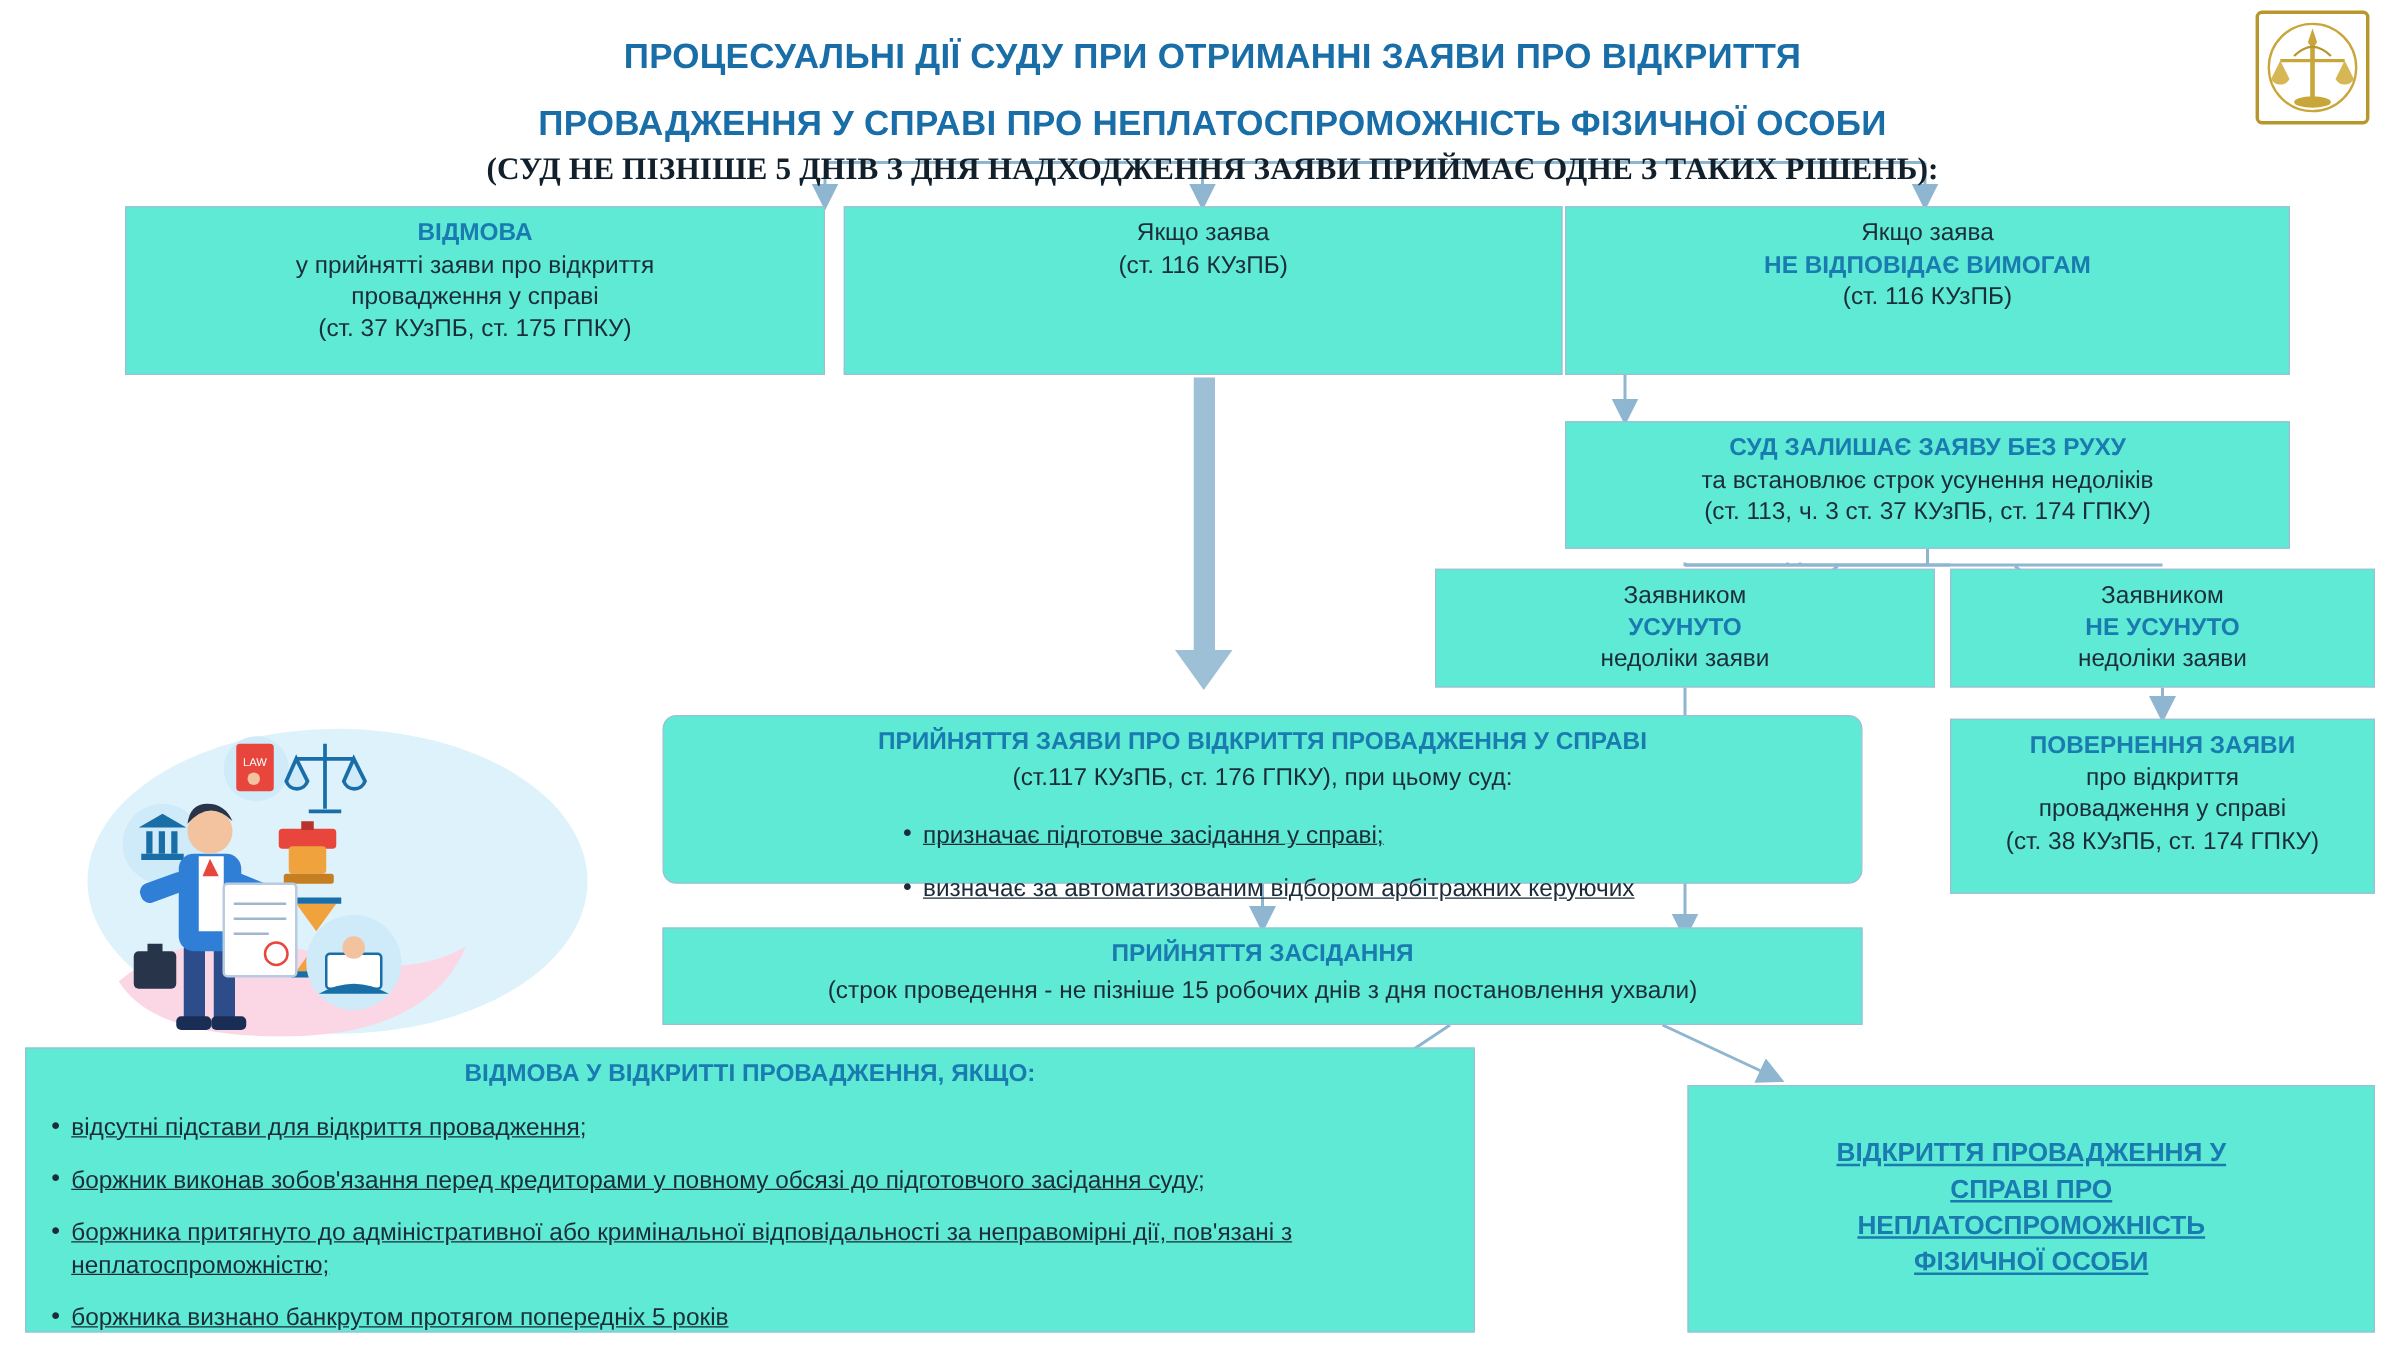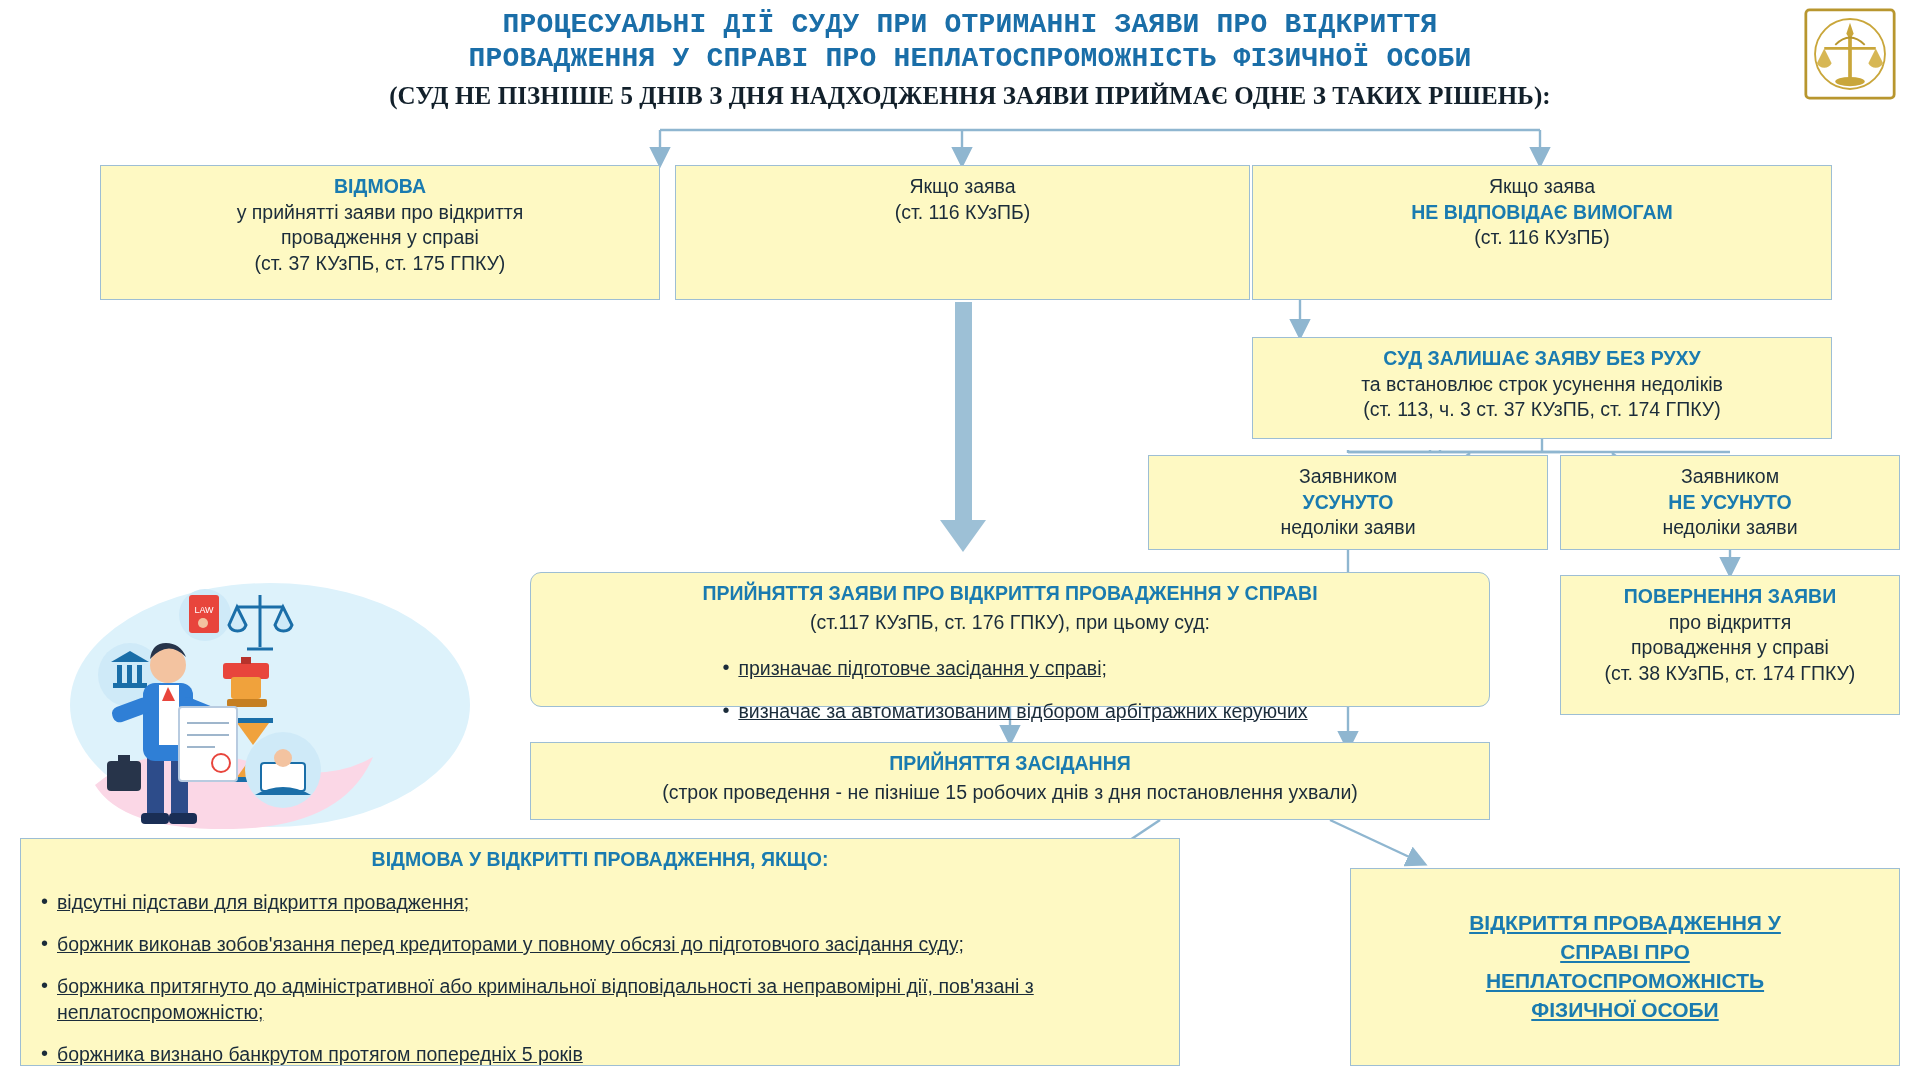--- a/index.html
+++ b/index.html
@@ -29,47 +29,48 @@
     pointer-events: none;
   }
   .title-block {
     position: absolute;
     left: 300px;
     top: 8px;
     width: 1340px;
     text-align: center;
   }
   .title-line {
-    font-family: Liberation Mono, monospace;
+    font-family: Liberation Sans, sans-serif;
     font-weight: bold;
     color: #1a6ea8;
     font-size: 28px;
     line-height: 1.22;
     letter-spacing: 0.2px;
+    margin-top: 20px;
   }
   .title-sub {
     font-family: "Liberation Serif", serif;
     font-weight: bold;
     color: #12202b;
     font-size: 25px;
     margin-top: 6px;
     letter-spacing: 0.1px;
   }
   .emblem {
     position: absolute;
     right: 24px;
     top: 8px;
     width: 92px;
     height: 92px;
   }
   .box {
     position: absolute;
     box-sizing: border-box;
     border: 1.6px solid #9dbed4;
-    background: #fef9c3;
+    background: #5eead4;
     text-align: center;
     font-size: 19.5px;
     line-height: 1.32;
     color: #1b2c3a;
     padding: 8px 10px;
   }
   .box .hl {
     color: #1a7bb0;
     font-weight: bold;
     display: block;

